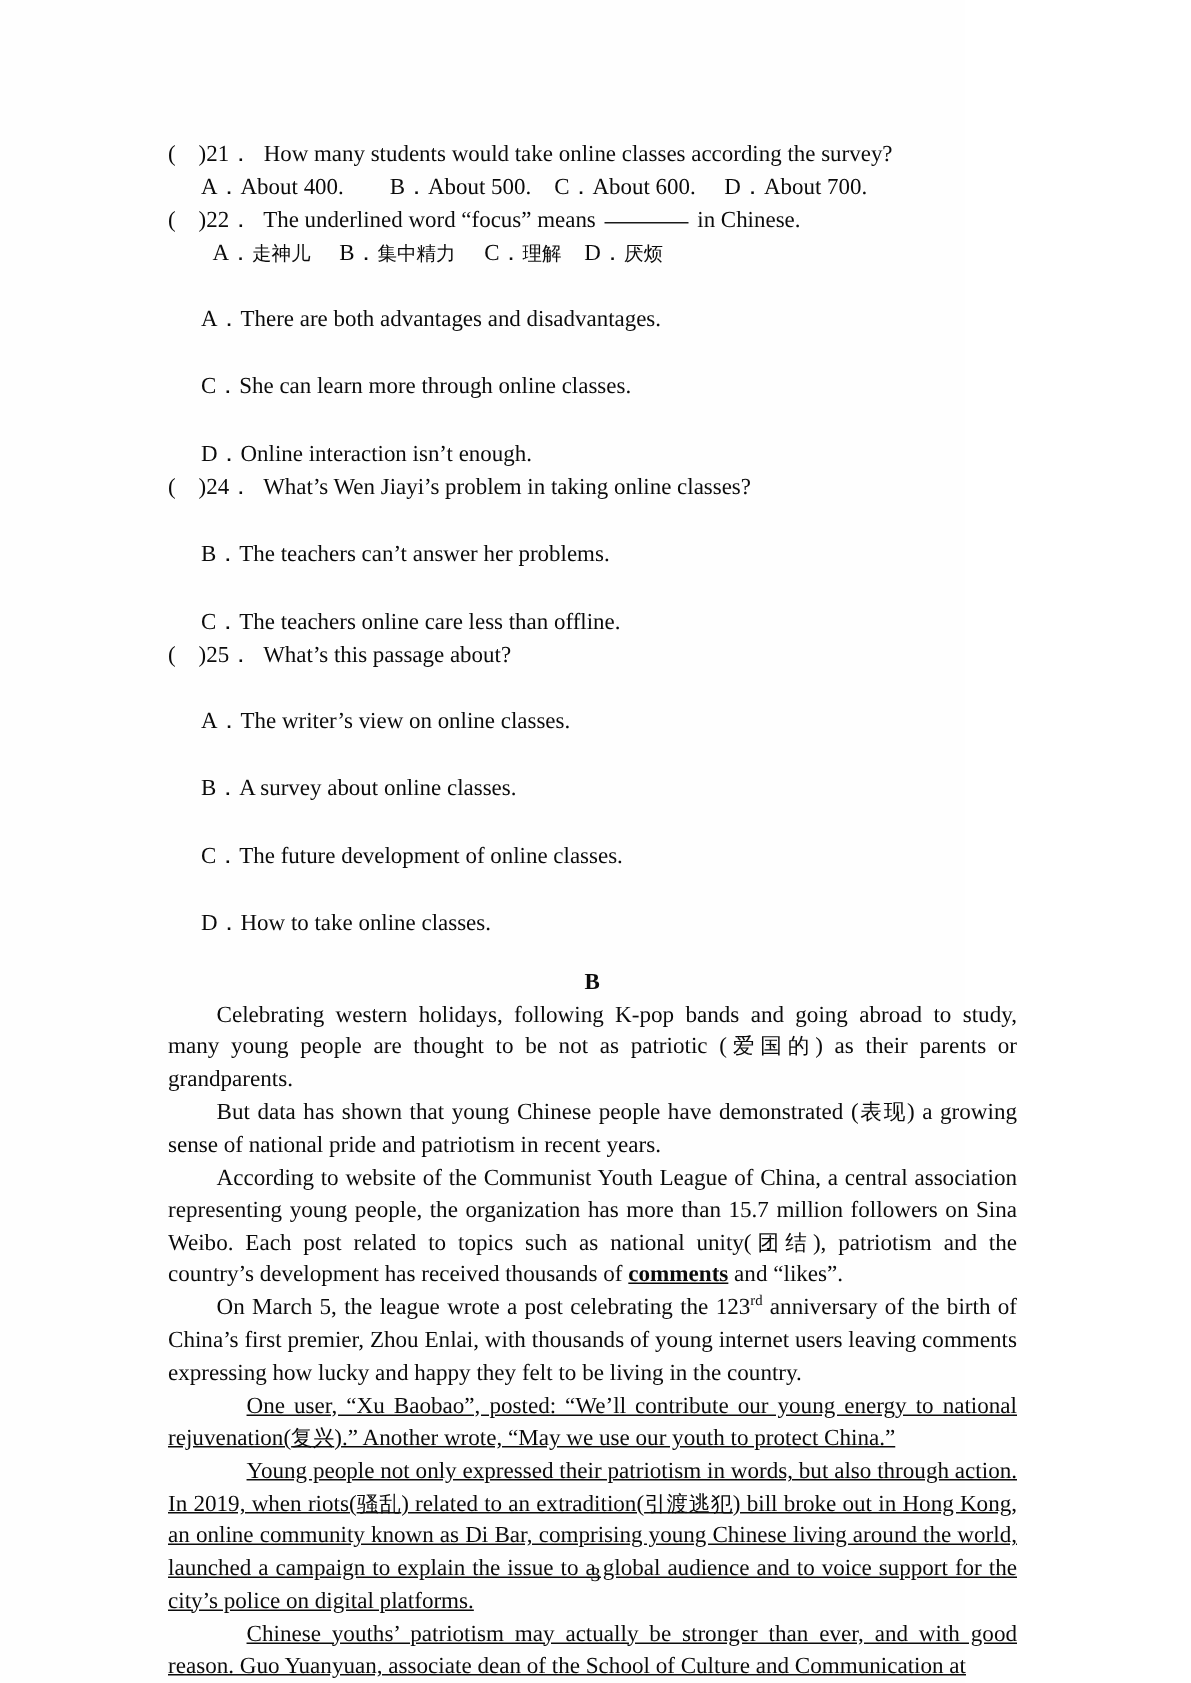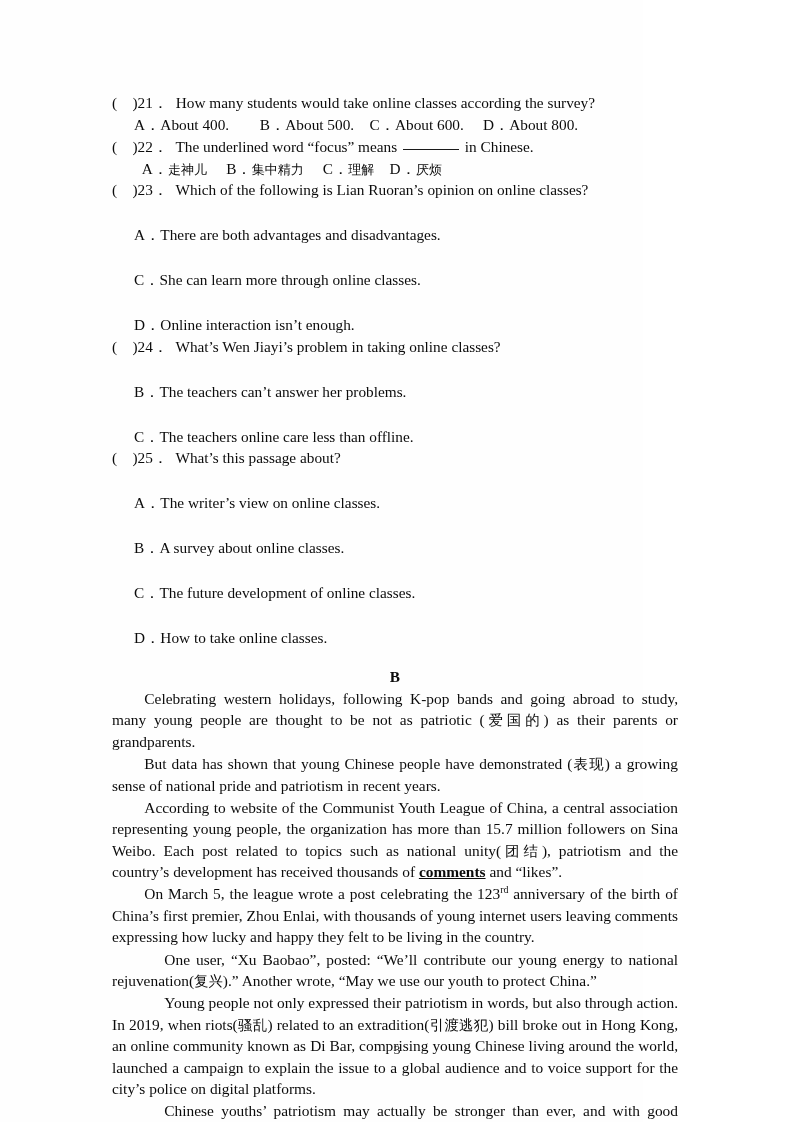--- a/index.html
+++ b/index.html
@@ -91,20 +91,21 @@
     line-height: 1.40;
     text-align: justify;
     text-justify: inter-word;
   }
   .passage p {
     margin: 0 0 0.5px 0;
     text-indent: 2.1em;
   }
   .passage p.indent-wide {
     text-indent: 3.4em;
+    text-decoration: underline;
   }
   .passage .cnp {
     font-family: "DejaVu Sans", "Liberation Sans", sans-serif;
     font-size: 14.4px;
   }
   .emph {
     font-weight: bold;
     text-decoration: underline;
   }
   sup {
@@ -126,30 +127,29 @@
 </head>
 <body>
 
 <div class="page">
   <div class="content">
 
     <div class="question-list">
 
       <div class="question">
         <span class="q-stem"><span class="q-bracket">(    )</span><span>21</span><span>．</span>  <span>How many students would take online classes according the survey?</span></span>
-        <span class="opt-row"><span class="opt"><span>A</span>．<span>About 400.</span></span>        <span class="opt"><span>B</span>．<span>About 500.</span></span>    <span class="opt"><span>C</span>．<span>About 600.</span></span>     <span class="opt"><span>D</span>．<span>About 800.</span></span></span>
+        <span class="opt-row"><span class="opt"><span>A</span>．<span>About 400.</span></span>        <span class="opt"><span>B</span>．<span>About 500.</span></span>    <span class="opt"><span>C</span>．<span>About 600.</span></span>     <span class="opt"><span>D</span>．<span>About 700.</span></span></span>
       </div>
 
       <div class="question">
         <span class="q-stem"><span class="q-bracket">(    )</span><span>22</span><span>．</span>  <span>The underlined word “focus” means </span><span class="blank-line"></span><span> in Chinese.</span></span>
         <span class="opt-row">  <span class="opt"><span>A</span>．<span class="cn">走神儿</span></span>     <span class="opt"><span>B</span>．<span class="cn">集中精力</span></span>     <span class="opt"><span>C</span>．<span class="cn">理解</span></span>    <span class="opt"><span>D</span>．<span class="cn">厌烦</span></span></span>
       </div>
 
       <div class="question">
-        <span class="q-stem"><span class="q-bracket">(    )</span><span>23</span><span>．</span>  <span>Which of the following is Lian Ruoran’s opinion on online classes?</span></span>
         <span class="opt-stack">
           <span class="opt-item"><span>A</span>．<span>There are both advantages and disadvantages.</span></span>
           <span class="opt-item"><span>C</span>．<span>She can learn more through online classes.</span></span>
           <span class="opt-item"><span>D</span>．<span>Online interaction isn’t enough.</span></span>
         </span>
       </div>
 
       <div class="question">
         <span class="q-stem"><span class="q-bracket">(    )</span><span>24</span><span>．</span>  <span>What’s Wen Jiayi’s problem in taking online classes?</span></span>
         <span class="opt-stack">

